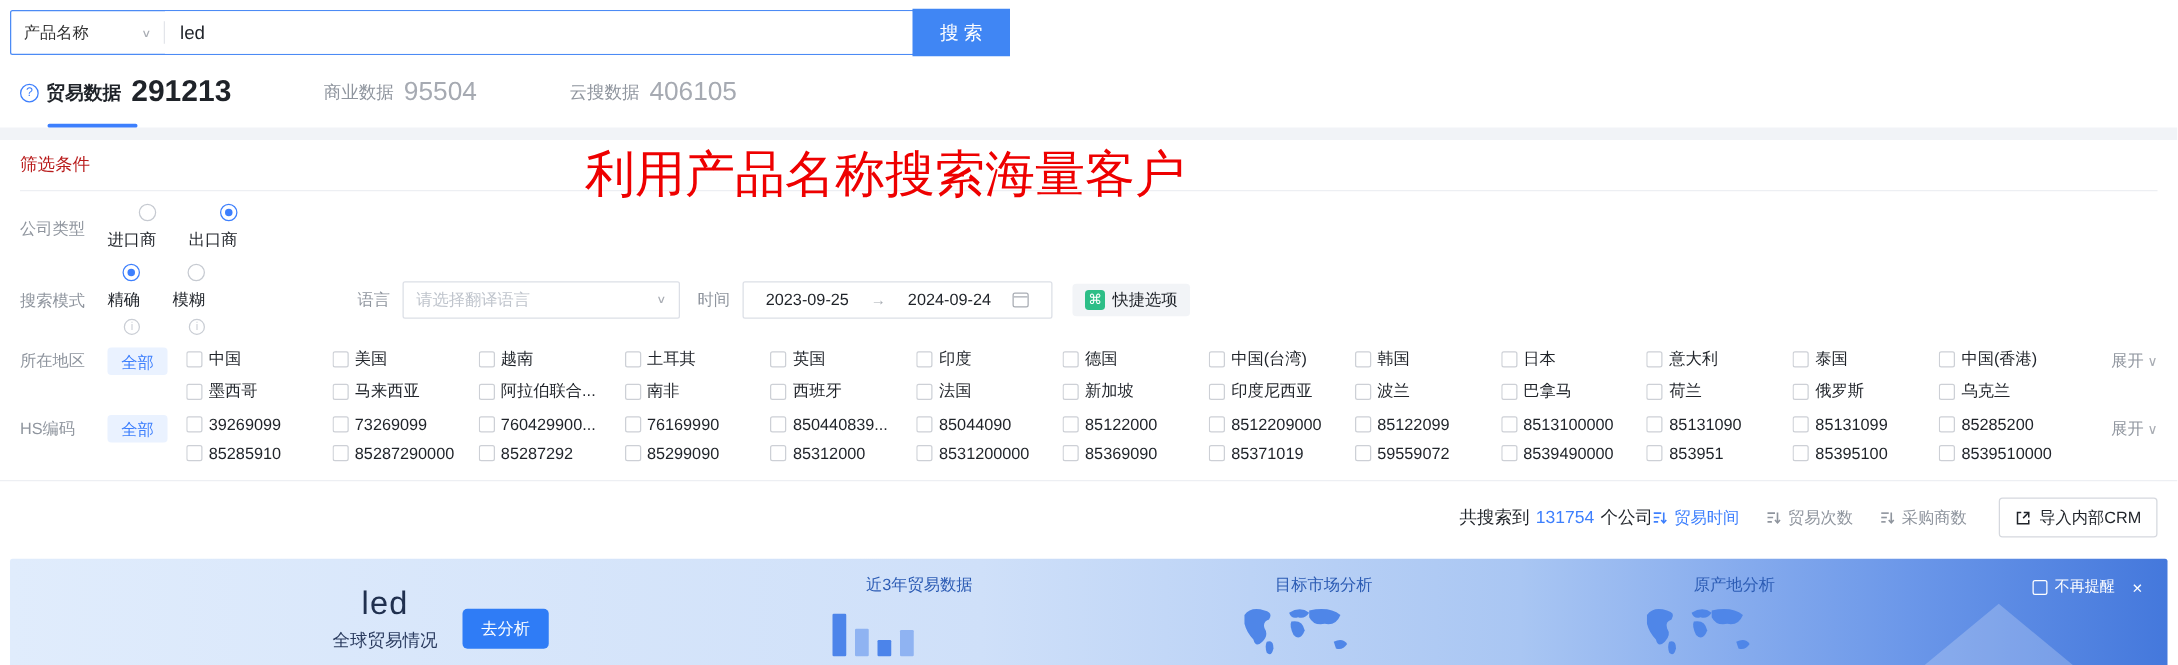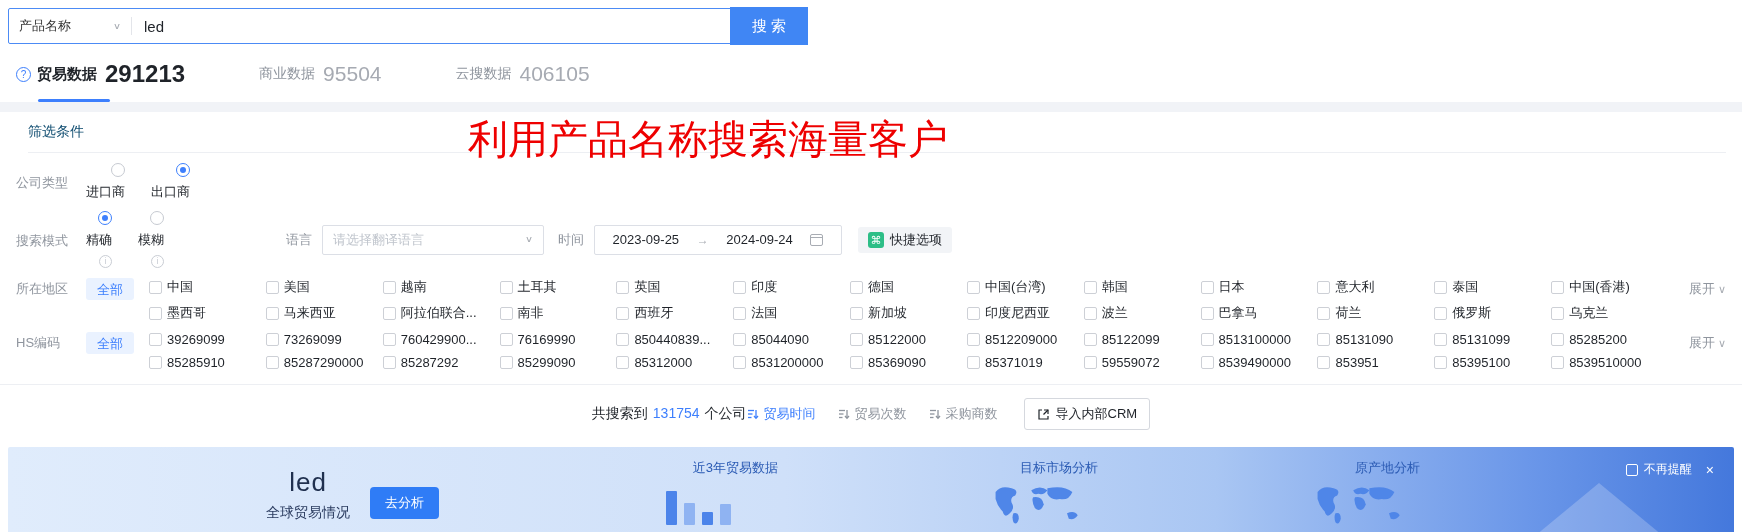--- a/index.html
+++ b/index.html
@@ -30,21 +30,21 @@
   .tab-count { color:#A6AAB2; font-size:21px; margin-left:8px; }
   .tab.active .tab-count { color:#1F2329; font-weight:bold; font-size:24px; }
   .tab-underline { display:none; position:absolute; left:22px; bottom:0; width:72px; height:3px;
     background:#3D7FFD; border-radius:2px; }
   .tab.active .tab-underline { display:block; }
 
   .gray-band { height:10px; background:#F1F3F7; }
 
   
   .filter-section { padding:0 16px; position:relative; }
-  .section-header { font-size:14px; color:#0c4a6e; padding:11px 0; border-bottom:1px solid #EDEFF3;margin-left:12px; }
+  .section-header { font-size:14px; color:#b91c1c; padding:11px 0; border-bottom:1px solid #EDEFF3; }
   .overlay-red { position:absolute; left:468px; top:0px; z-index:5; color:#EE0000;
     font-family:"DejaVu Serif","Liberation Serif",serif; font-size:40px; white-space:nowrap; pointer-events:none; }
 
   .filter-row { display:flex; align-items:center; margin-top:10px; min-height:22px; }
   .filter-row.top { align-items:flex-start; }
   .row-label { width:70px; color:#8F959E; flex-shrink:0; padding-top:2px; }
 
   .radio-group { display:flex; gap:26px; align-items:center; }
   .radio-group.fixedw { width:200px; }
   .radio-item { display:flex; align-items:flex-end; gap:6px; cursor:pointer;flex-direction:column; }
@@ -72,22 +72,22 @@
   .all-pill { background:#EAF2FF; color:#3D7FFD; padding:3px 11px; border-radius:3px; margin-right:15px;
     cursor:pointer; height:22px; }
   .chk-grid { flex:1; display:grid; grid-template-columns:repeat(13,1fr); row-gap:8px; }
   .chk-item { display:flex; align-items:center; gap:5px; cursor:pointer; color:#1F2329; white-space:nowrap;
     overflow:hidden; }
   .chk { width:13px; height:13px; border:1px solid #CDD0D6; border-radius:2px; background:#fff; flex-shrink:0; }
   .expand { width:58px; color:#8F959E; text-align:right; cursor:pointer; padding-top:2px; flex-shrink:0; }
   .expand .chev { margin-left:3px; }
 
   
-  .results-bar { border-top:1px solid #EDEFF3; margin-top:14px; padding:13px 32px; display:flex;
-    justify-content:center; align-items:center; }
+  .results-bar { border-top:1px solid #EDEFF3; margin-top:14px; padding:13px 16px; display:flex;
+    justify-content:flex-end; align-items:center; }
   .res-left { font-size:14px; }
   .res-count { color:#3D7FFD; margin:0 5px; }
   .res-right { display:flex; align-items:center; gap:22px; }
   .sort-item { display:flex; align-items:center; gap:5px; color:#8F959E; cursor:pointer; font-size:13px; }
   .sort-item.active { color:#3D7FFD; }
   .sort-item svg { display:block; }
   .crm-btn { display:flex; align-items:center; gap:6px; border:1px solid #D5D8DE; border-radius:3px;
     padding:6px 12px; cursor:pointer; background:#fff; color:#1F2329; font-size:13px; margin-left:4px; }
 
   

